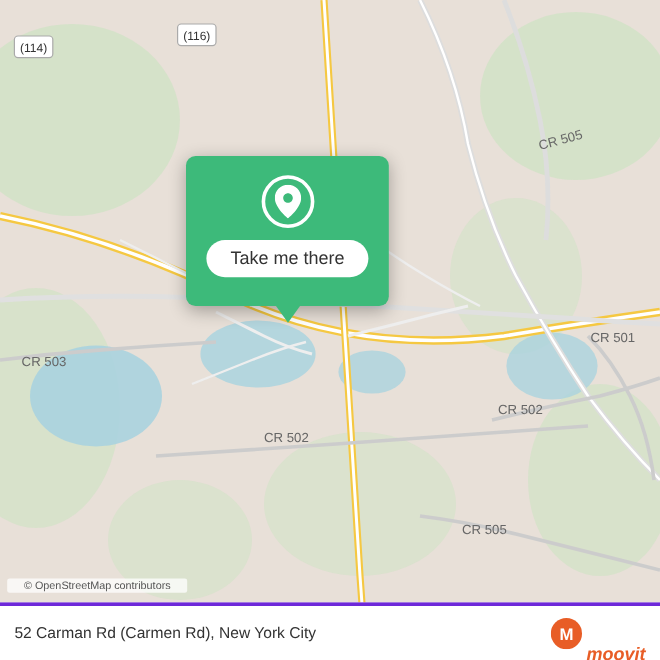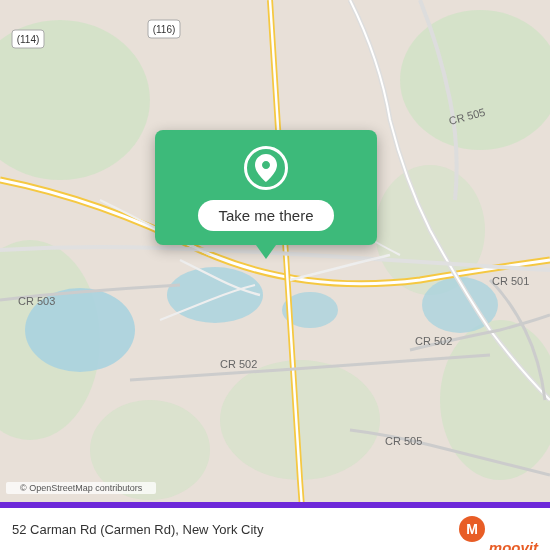--- a/index.html
+++ b/index.html
@@ -25,27 +25,27 @@
       top: 0; left: 0;
       width: 100%;
       height: 100%;
     }
 
     
     #tooltip-card {
       position: absolute;
       top: 130px;
       left: 155px;
-      width: 222px;
+      width: 169px;
       background: #3dba7a;
       border-radius: 8px;
       display: flex;
       flex-direction: column;
       align-items: center;
-      padding: 16px 20px 14px;
+      padding: 16px 20px 24px;
       box-shadow: 0 4px 14px rgba(0,0,0,0.3);
     }
 
     #tooltip-card::after {
       content: '';
       position: absolute;
       bottom: -14px;
       left: 50%;
       transform: translateX(-50%);
       border-width: 14px 10px 0 10px;
@@ -81,21 +81,21 @@
     #bottom-bar {
       position: absolute;
       bottom: 0;
       left: 0;
       width: 100%;
       background: white;
       padding: 10px 12px;
       display: flex;
       align-items: center;
       justify-content: space-between;
-      border-top: 6px solid #6d28d9;
+      border-top: 3px solid #6d28d9;
       height: 48px;
     }
 
     #address-text {
       font-size: 13px;
       color: #333;
       font-weight: 400;
     }
 
     #moovit-logo {

